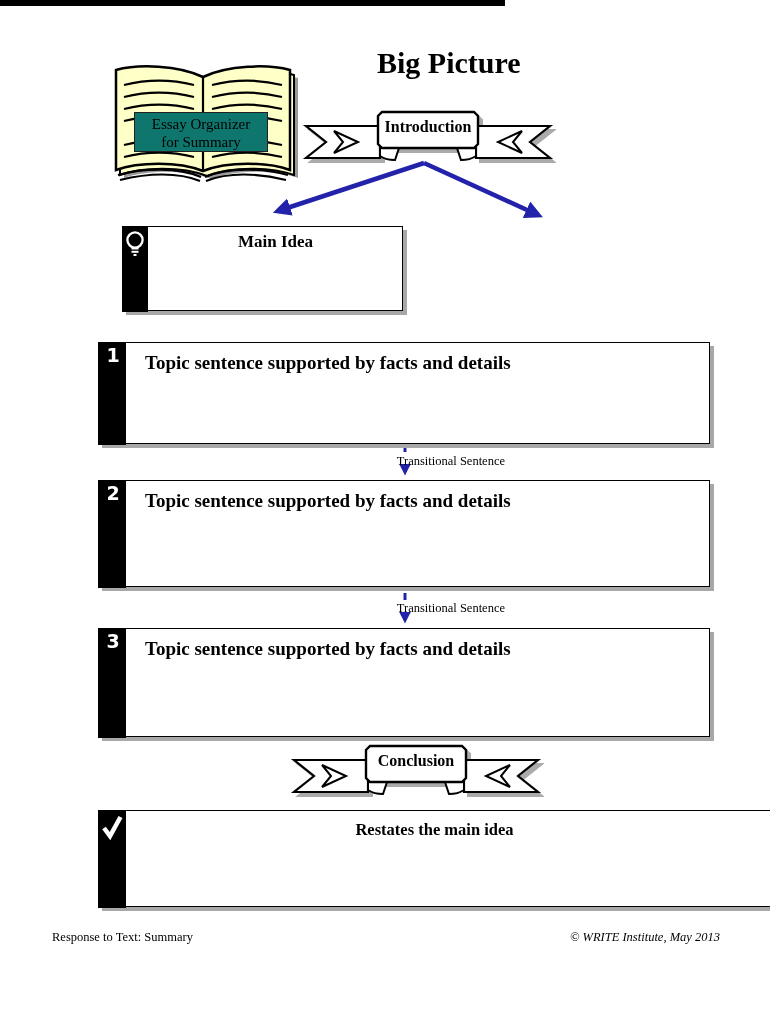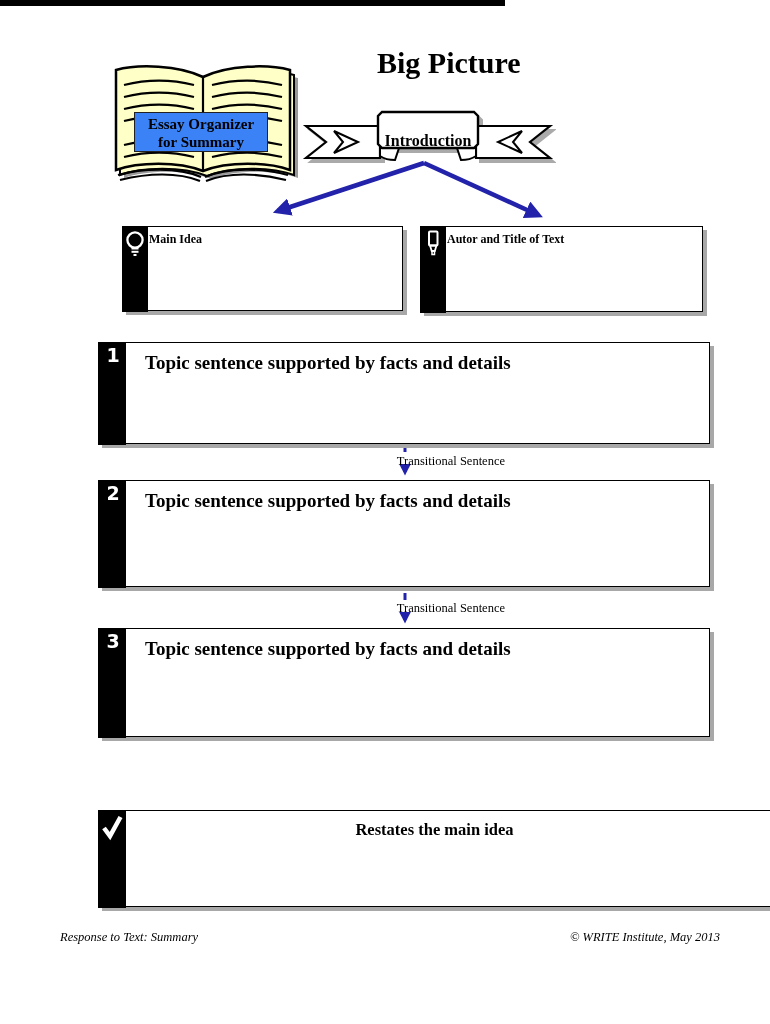--- a/index.html
+++ b/index.html
@@ -3,39 +3,39 @@
 <meta charset="utf-8">
 <style>
   html,body { margin:0; padding:0; background:#fff; }
   .page { position:relative; width:770px; height:1024px; background:#ffffff;
           font-family:"Liberation Serif", serif; overflow:hidden; color:#000; }
   .topbar { position:absolute; left:0; top:0; width:505px; height:6px; background:#000; }
   .title { position:absolute; left:377px; top:46px; width:220px; 
            font-size:30px; font-weight:bold; }
   .book { position:absolute; left:108px; top:58px; width:190px; height:138px; }
   .book-label { position:absolute; left:26px; top:54px; width:134px; min-height:36px;
-                background:#3b82f6; border:1.5px solid #222; box-sizing:border-box;
-                font-weight:bold; font-size:15px; line-height:18px; text-align:center;
+                background:#0f766e; border:1.5px solid #222; box-sizing:border-box;
+                font-weight:normal; font-size:15px; line-height:18px; text-align:center;
                 white-space:pre-line; padding-top:2px; }
   .ribbon { position:absolute; width:256px; height:66px; }
-  .ribbon-label { position:absolute; left:78px; top:26px; width:100px; text-align:center;
+  .ribbon-label { position:absolute; left:78px; top:12px; width:100px; text-align:center;
                   font-weight:bold; font-size:16px; }
   .box { position:absolute; background:#fff; border:1.5px solid #000;
          box-shadow:4px 4px 0 #a8a8a8; box-sizing:border-box; }
   .sidebar { position:absolute; left:-1.5px; top:-1.5px; bottom:-1.5px; background:#000; }
   .sidebar.w26 { width:26px; } .sidebar.w28 { width:28px; }
-  .idea-label { position:absolute; left:26px; right:0; top:5px; text-align:left;
-                font-weight:bold; font-size:12px; }
+  .idea-label { position:absolute; left:26px; right:0; top:5px; text-align:center;
+                font-weight:bold; font-size:17px; }
   .num { position:absolute; left:0; top:1px; width:28px; text-align:center; color:#fff;
          font-family:"DejaVu Sans", sans-serif; font-weight:bold; font-size:19px; }
   .topic-label { position:absolute; left:46px; top:9px; font-weight:bold; font-size:19px; }
   .center-label { position:absolute; left:28px; right:60px; top:9px; text-align:center;
                   font-weight:bold; font-size:16.5px; }
   .trans-label { position:absolute; left:305px; width:200px; text-align:right; font-size:12.5px; }
-  .footer-left { position:absolute; left:52px; top:930px; font-style:italic; font-size:12.5px;margin-left:8px; }
+  .footer-left { position:absolute; left:52px; top:930px; font-size:12.5px; }
   .footer-right { position:absolute; right:50px; top:930px; font-style:italic; font-size:12.5px; }
   .overlay { position:absolute; left:0; top:0; pointer-events:none; }
   svg { display:block; }
 </style>
 </head>
 <body>
 
 <div class="page">
 
   <div class="topbar"></div>
@@ -112,32 +112,20 @@
           <circle cx="12" cy="11" r="7.6" stroke-width="2.3"></circle>
           <path d="M8.5,19.5 H15.5" stroke-width="2"></path>
           <path d="M8.5,22.8 H15.5" stroke-width="2"></path>
           <path d="M10.5,26 H13.5" stroke-width="2"></path>
         </g>
       </svg>
     </div>
     <div class="idea-label">Main Idea</div>
   </div>
 
-  <div class="box" style="left:420px; top:226px; width:283px; height:86px;">
-    <div class="sidebar w26">
-      <svg width="24" height="36" viewBox="0 0 24 36" style="margin:3px 0 0 1px;">
-        <g stroke="#fff" fill="none">
-          <rect x="8" y="2.5" width="8.5" height="14" rx="1" stroke-width="2"></rect>
-          <path d="M9,16.5 L15.5,16.5 L13.8,22 L10.7,22 Z" stroke-width="1.8"></path>
-          <rect x="11" y="22" width="2.5" height="3.5" stroke-width="1.5"></rect>
-        </g>
-      </svg>
-    </div>
-    <div class="idea-label">Autor and Title of Text</div>
-  </div>
 
   <div class="box" style="left:98px; top:342px; width:612px; height:102px;">
     <div class="sidebar w28"></div>
     <div class="num">1</div>
     <div class="topic-label">Topic sentence supported by facts and details</div>
   </div>
 
   <div class="trans-label" style="top:454px;">Transitional Sentence</div>
 
   <div class="box" style="left:98px; top:480px; width:612px; height:107px;">
@@ -147,20 +135,39 @@
   </div>
 
   <div class="trans-label" style="top:601px;">Transitional Sentence</div>
 
   <div class="box" style="left:98px; top:628px; width:612px; height:109px;">
     <div class="sidebar w28"></div>
     <div class="num">3</div>
     <div class="topic-label">Topic sentence supported by facts and details</div>
   </div>
 
+  <div class="ribbon" style="left:288px; top:740px;">
+    <svg width="256" height="66" viewBox="0 0 256 66">
+      <g transform="translate(4,4)" fill="#aaaaaa" stroke="#aaaaaa" stroke-width="2">
+        <polygon points="6,20 80,20 80,52 6,52 26,36"></polygon>
+        <polygon points="250,20 176,20 176,52 250,52 230,36"></polygon>
+        <path d="M82,6 L174,6 L178,10 L178,38 L174,42 L82,42 L78,38 L78,10 Z"></path>
+      </g>
+      <g fill="#ffffff" stroke="#000000" stroke-width="2.2">
+        <polygon points="6,20 80,20 80,52 6,52 26,36"></polygon>
+        <polygon points="250,20 176,20 176,52 250,52 230,36"></polygon>
+        <polygon points="34,25 58,36 34,47 43,36" stroke-width="2"></polygon>
+        <polygon points="222,25 198,36 222,47 213,36" stroke-width="2"></polygon>
+        <path d="M80,42 L99,42 L95,54 Q86,54 80,50 Z" stroke-width="2"></path>
+        <path d="M176,42 L157,42 L161,54 Q170,54 176,50 Z" stroke-width="2"></path>
+        <path d="M82,6 L174,6 L178,10 L178,38 L174,42 L82,42 L78,38 L78,10 Z" stroke-width="2.4"></path>
+      </g>
+    </svg>
+    <div class="ribbon-label">Conclusion</div>
+  </div>
 
   <div class="box" style="left:98px; top:810px; width:705px; height:97px;">
     <div class="sidebar w28">
       <svg width="26" height="30" viewBox="0 0 26 30" style="margin:3px 0 0 1px;">
         <path d="M5,15 L11,23 L21.5,4" stroke="#fff" stroke-width="4.5" fill="none"></path>
       </svg>
     </div>
     <div class="center-label">Restates the main idea</div>
   </div>
 

